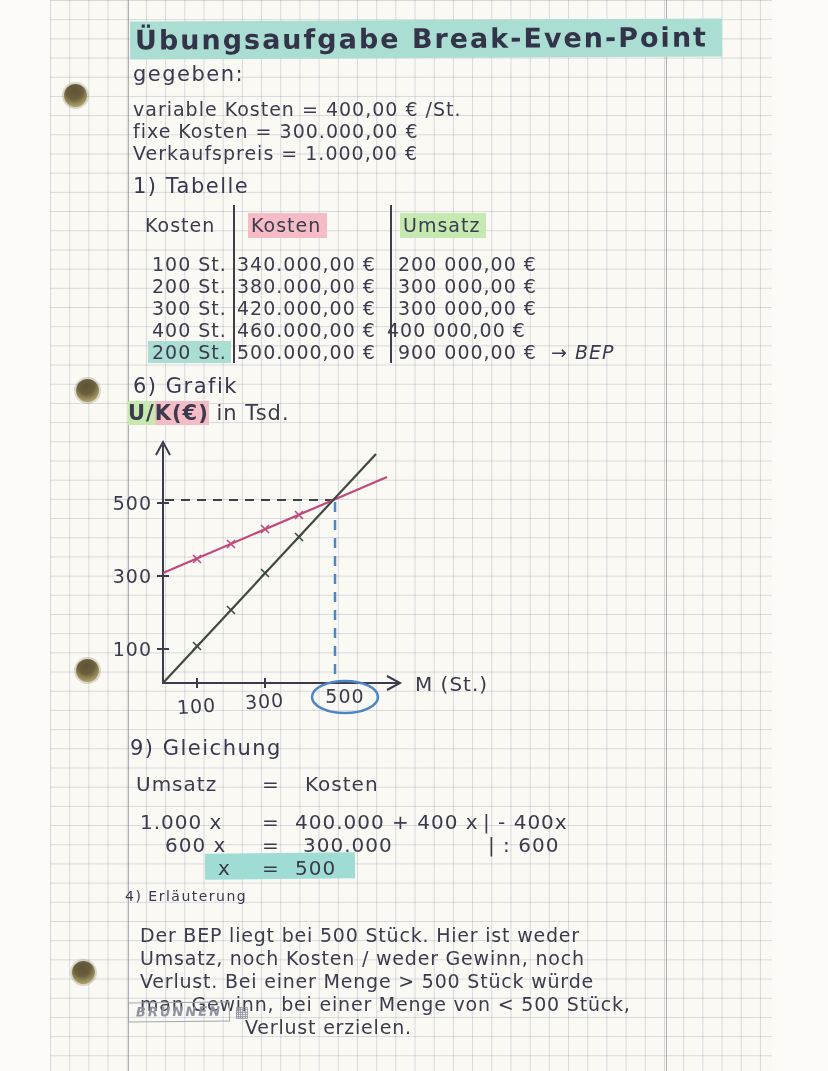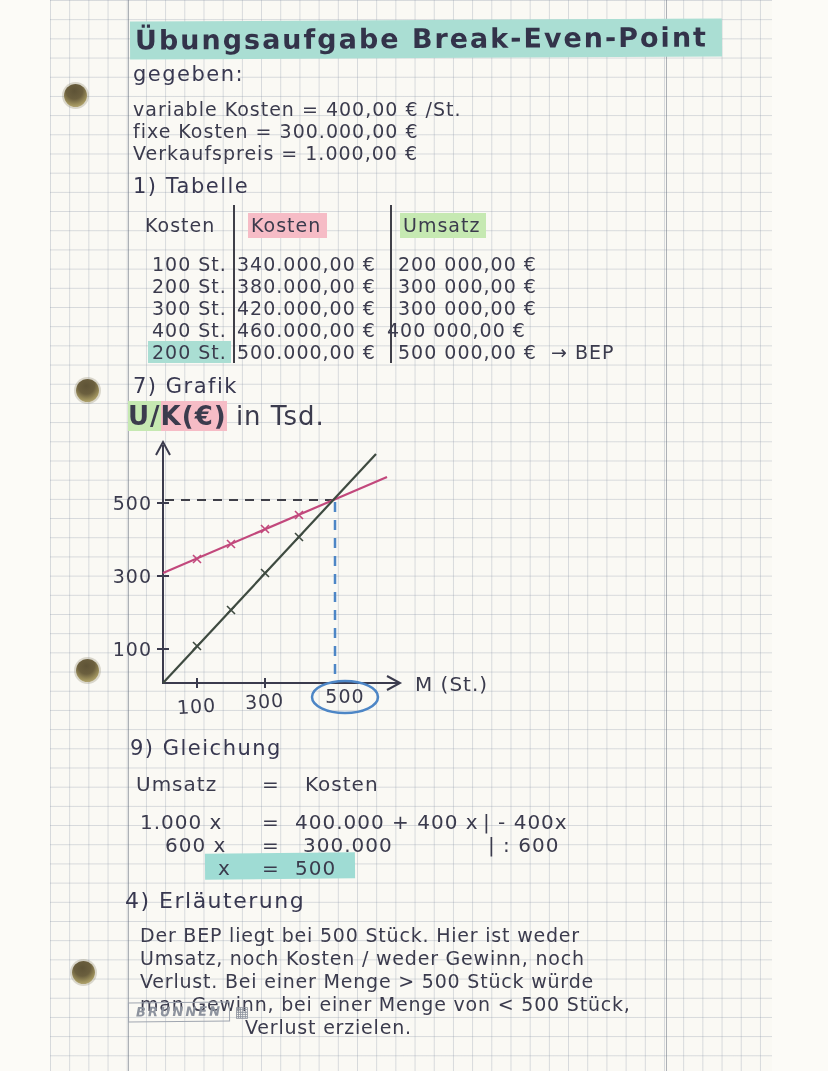--- a/index.html
+++ b/index.html
@@ -33,21 +33,21 @@
     letter-spacing:2px;color:#33334a;
   }
   .title .hl-teal{padding:3px 14px 4px 5px;display:inline-block;transform:rotate(-.3deg);}
   .h2{font-size:21px;letter-spacing:1.5px;color:#383850;}
   .given-line{font-size:19px;line-height:22px;white-space:nowrap;}
   
   .btable{position:absolute;left:140px;top:205px;width:560px;height:162px;font-size:19px;}
   .vline{position:absolute;top:0;width:2px;height:158px;background:#3f3f48;}
   .tcell{position:absolute;white-space:nowrap;}
   .thead span{padding:1px 6px 2px 3px;}
-  .note{margin-left:14px;}
+  .note{margin-left:14px;font-style:italic;}
   
   .eqrow{position:absolute;font-size:20px;white-space:nowrap;}
   .eqrow span{position:absolute;white-space:nowrap;}
   .eq-hl{position:absolute;left:205px;top:853px;width:150px;height:26px;background:#9fdcd4;transform:rotate(-.5deg);}
   
   .para-line{font-size:19px;line-height:23px;white-space:nowrap;letter-spacing:.8px;}
   .stamp{
     position:absolute;left:128px;top:1002px;display:flex;align-items:center;gap:5px;
     color:#8d939e;
   }
@@ -106,26 +106,26 @@
     <span class="tcell" style="left:258px;top:92px">300 000,00 €</span>
   </div>
   <div>
     <span class="tcell" style="left:12px;top:114px">400 St.</span>
     <span class="tcell" style="left:97px;top:114px">460.000,00 €</span>
     <span class="tcell" style="left:247px;top:114px">400 000,00 €</span>
   </div>
   <div>
     <span class="tcell hl-teal" style="left:8px;top:136px;padding:0 4px">200 St.</span>
     <span class="tcell" style="left:97px;top:136px">500.000,00 €</span>
-    <span class="tcell" style="left:258px;top:136px"><span>500 000,00 €</span><span class="note">→ BEP</span></span>
-  </div>
-</div>
-
-<div class="abs hand h2" style="left:133px;top:374px">7) Grafik</div>
-<div class="abs hand" style="left:128px;top:401px;font-size:26px;font-weight:bold">
+    <span class="tcell" style="left:258px;top:136px"><span>900 000,00 €</span><span class="note">→ BEP</span></span>
+  </div>
+</div>
+
+<div class="abs hand h2" style="left:133px;top:374px">6) Grafik</div>
+<div class="abs hand" style="left:128px;top:401px;font-size:21px;font-weight:bold">
   <span class="hl-green">U/</span><span class="hl-pink">K(€)</span><span style="font-weight:normal"> in Tsd.</span>
 </div>
 
 <svg class="abs" style="left:100px;top:428px" width="460" height="300" viewBox="100 428 460 300">
 
   <line x1="163" y1="445" x2="163" y2="684" stroke="#3b3b4d" stroke-width="2"></line>
   <polyline points="156,455 163,442 170,455" fill="none" stroke="#3b3b4d" stroke-width="2"></polyline>
   <line x1="162" y1="683" x2="398" y2="683" stroke="#3b3b4d" stroke-width="2"></line>
   <polyline points="387,676 400,683 387,690" fill="none" stroke="#3b3b4d" stroke-width="2"></polyline>
   <text x="415" y="691" font-size="20">M (St.)</text>
@@ -185,21 +185,21 @@
   <span style="left:303px">300.000</span>
   <span style="left:488px">| : 600</span>
 </div>
 <div class="eq-hl"></div>
 <div class="eqrow hand" style="top:856px">
   <span style="left:218px">x</span>
   <span style="left:262px">=</span>
   <span style="left:295px">500</span>
 </div>
 
-<div class="abs hand h2" style="left:125px;top:888px;font-size:22px">4) Erläuterung</div>
+<div class="abs hand h2" style="left:125px;top:888px;font-size:14px">4) Erläuterung</div>
 <div class="abs hand para-line" style="left:140px;top:924px">Der BEP liegt bei 500 Stück. Hier ist weder</div>
 <div class="abs hand para-line" style="left:140px;top:947px">Umsatz, noch Kosten / weder Gewinn, noch</div>
 <div class="abs hand para-line" style="left:140px;top:970px">Verlust. Bei einer Menge &gt; 500 Stück würde</div>
 <div class="abs hand para-line" style="left:140px;top:993px">man Gewinn, bei einer Menge von &lt; 500 Stück,</div>
 <div class="abs hand para-line" style="left:245px;top:1016px">Verlust erzielen.</div>
 
 <div class="stamp">
   <span class="box">BRUNNEN</span>
   <span class="logo-icon">▦</span>
 </div>

